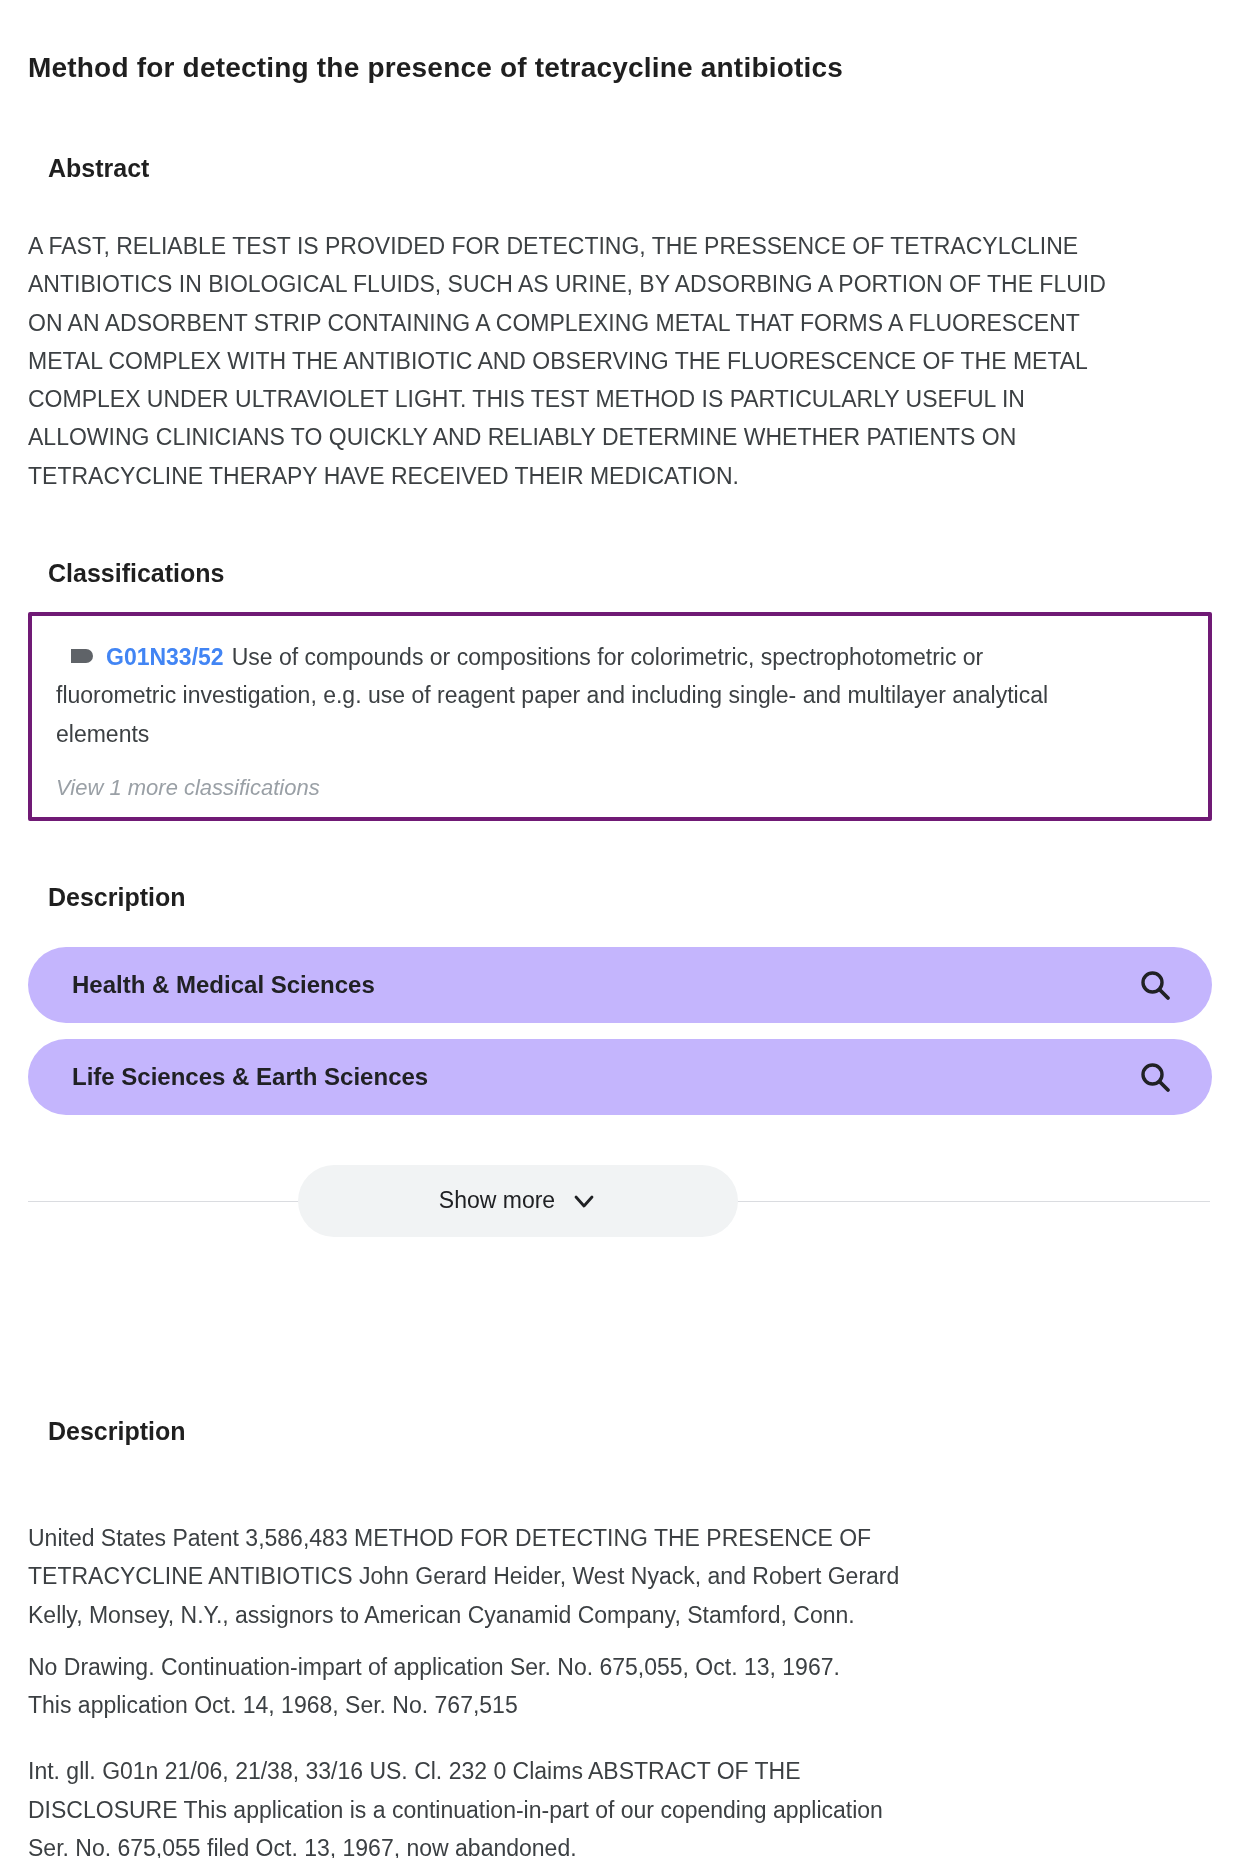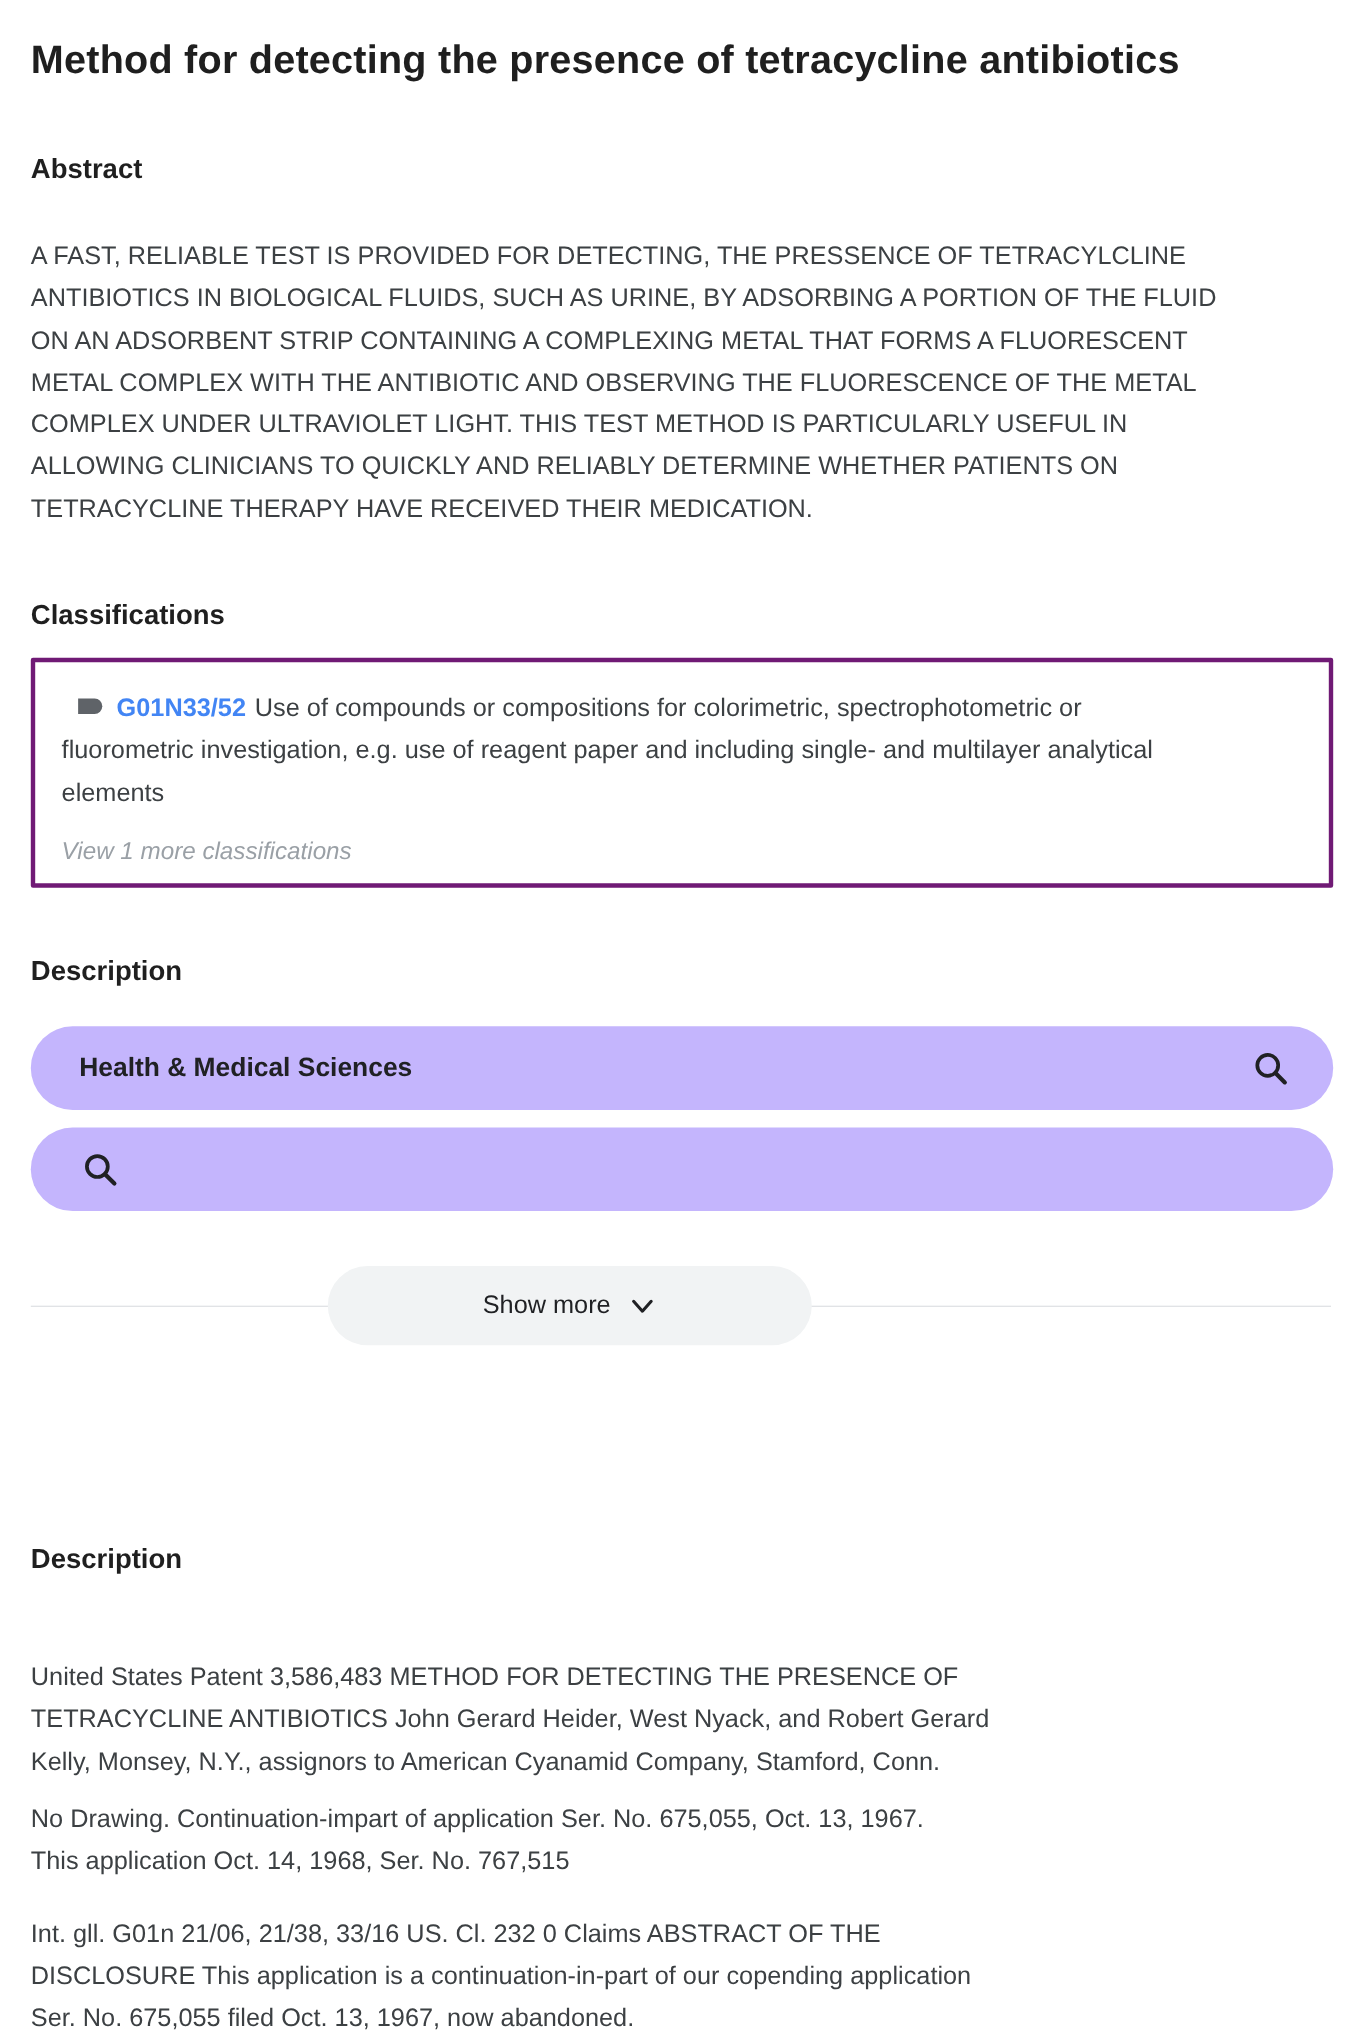--- a/index.html
+++ b/index.html
@@ -8,32 +8,33 @@
     width: 1236px;
     height: 1858px;
     overflow: hidden;
     font-family: "Liberation Sans", sans-serif;
     color: #3c4043;
     padding: 0 24px 0 28px;
   }
   .preline { white-space: pre-line; }
 
   h1.page-title {
-    margin-top: 30px;
-    font-size: 36px;
+    margin-top: 44px;
+    font-size: 28px;
     line-height: 48px;
     font-weight: 600;
     color: #1f1f1f;
     letter-spacing: 0.2px;
   }
   h2.section-heading {
     font-size: 25px;
     line-height: 28px;
     font-weight: 600;
     color: #1f1f1f;
+    margin-left: 20px;
   }
   #abstract-heading { margin-top: 62px; }
   p.abstract-text {
     margin-top: 45px;
     font-size: 23px;
     line-height: 38.3px;
     color: #3c4043;
     max-width: 1184px;
   }
 
@@ -170,20 +171,21 @@
 
 <div class="landscape-pill first">
   <span class="landscape-label">Health &amp; Medical Sciences</span>
   <svg class="search-icon" width="38" height="38" viewBox="0 0 38 38" fill="none">
     <circle cx="16.5" cy="16.5" r="9.5" stroke="#202124" stroke-width="3.4"></circle>
     <line x1="23.5" y1="23.5" x2="32" y2="32" stroke="#202124" stroke-width="3.8" stroke-linecap="round"></line>
   </svg>
 </div>
 
 <div class="landscape-pill">
+  <span class="landscape-label">Life Sciences &amp; Earth Sciences</span>
   <svg class="search-icon" width="38" height="38" viewBox="0 0 38 38" fill="none">
     <circle cx="16.5" cy="16.5" r="9.5" stroke="#202124" stroke-width="3.4"></circle>
     <line x1="23.5" y1="23.5" x2="32" y2="32" stroke="#202124" stroke-width="3.8" stroke-linecap="round"></line>
   </svg>
 </div>
 
 <div class="show-more-row">
   <button class="show-more-button">
     <span class="show-more-label">Show more</span>
     <svg class="chevron-down-icon" width="26" height="18" viewBox="0 0 26 18" fill="none">

